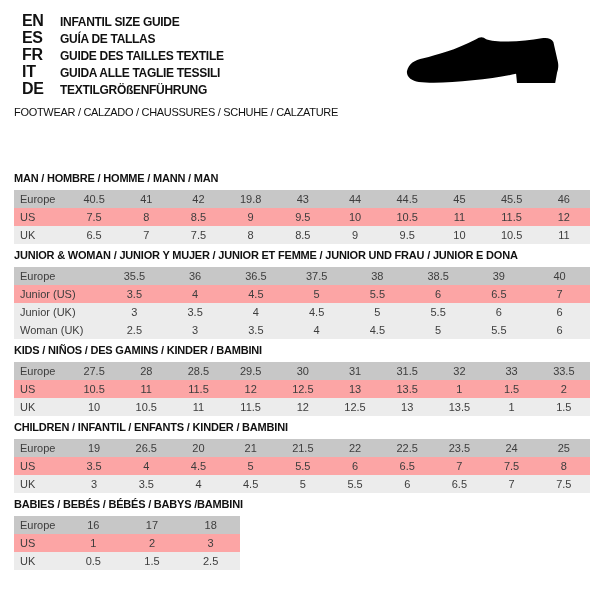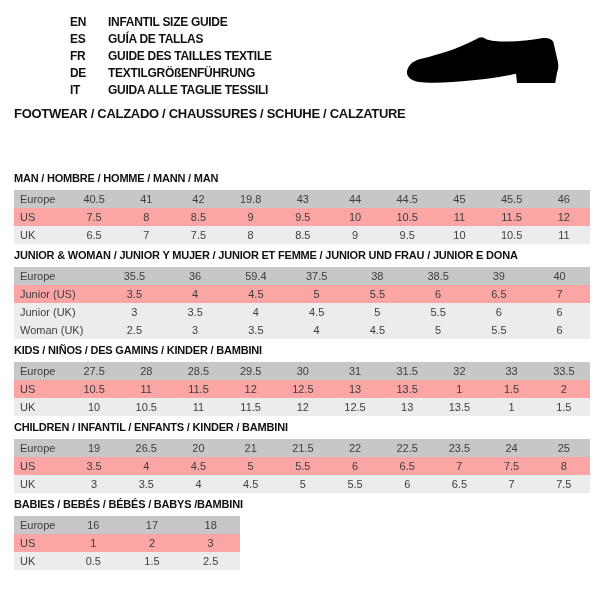--- a/index.html
+++ b/index.html
@@ -11,31 +11,31 @@
     font-family: "Liberation Sans", "DejaVu Sans", sans-serif;
     color: #111;
   }
   
   .lang-block {
     position: absolute; top: 13px; left: 22px;
   }
   .lang-row { line-height: 16px; white-space: nowrap; }
   .lang-code {
     display: inline-block; width: 38px;
-    font-weight: bold; font-size: 12px; letter-spacing: -0.3px; margin-left: 48px;
+    font-weight: bold; font-size: 16px; letter-spacing: -0.3px;
   }
   .lang-label { font-weight: bold; font-size: 12px; letter-spacing: -0.3px; }
 
   
   .shoe-wrap { position: absolute; top: 12px; left: 382px; width: 210px; height: 100px; }
 
   
   .category-heading {
     position: absolute; top: 106px; left: 14px;
-    font-weight: bold; font-size: 13px; letter-spacing: -0.3px;
+    font-weight: normal; font-size: 11px; letter-spacing: -0.3px;
     white-space: nowrap;
   }
 
   
   .tables-wrap { position: absolute; top: 172px; left: 14px; width: 576px; }
   .size-section { margin: 0 0 5px 0; }
   .table-title {
     margin: 0 0 5px 0;
     font-size: 11px; font-weight: bold; letter-spacing: -0.2px;
     line-height: 13px; white-space: nowrap;
@@ -59,22 +59,22 @@
   tr.row-white { background: #fca5a5; }
   tr.row-alt   { background: var(--alt-bg, #ececec); padding-left: 24px; }
 </style>
 </head>
 <body>
 
 <div class="lang-block">
     <div class="lang-row"><span class="lang-code">EN</span><span class="lang-label">INFANTIL SIZE GUIDE</span></div>
     <div class="lang-row"><span class="lang-code">ES</span><span class="lang-label">GUÍA DE TALLAS</span></div>
     <div class="lang-row"><span class="lang-code">FR</span><span class="lang-label">GUIDE DES TAILLES TEXTILE</span></div>
+    <div class="lang-row"><span class="lang-code">IT</span><span class="lang-label">GUIDA ALLE TAGLIE TESSILI</span></div>
     <div class="lang-row"><span class="lang-code">DE</span><span class="lang-label">TEXTILGRÖßENFÜHRUNG</span></div>
-    <div class="lang-row"><span class="lang-code">IT</span><span class="lang-label">GUIDA ALLE TAGLIE TESSILI</span></div>
   </div>
 
 <div class="shoe-wrap">
   <svg width="210" height="100" viewBox="0 0 220 110" xmlns="http://www.w3.org/2000/svg">
     <path fill="#000000" d="
       M 22,65
       C 24,57 30,53 40,51
       C 55,47 75,42 98,30
       C 102,27 106,27 109,30
       C 120,34 150,33 170,29
@@ -140,21 +140,21 @@
       </table>
     </section>
     <section class="size-section">
       <h2 class="table-title">JUNIOR &amp; WOMAN / JUNIOR Y MUJER / JUNIOR ET FEMME / JUNIOR UND FRAU / JUNIOR E DONA</h2>
       <table class="size-table cols8">
         <tbody>
           <tr class="row-head">
             <td class="label-cell">Europe</td>
             <td class="val-cell">35.5</td>
             <td class="val-cell">36</td>
-            <td class="val-cell">59.4</td>
+            <td class="val-cell">36.5</td>
             <td class="val-cell">37.5</td>
             <td class="val-cell">38</td>
             <td class="val-cell">38.5</td>
             <td class="val-cell">39</td>
             <td class="val-cell">40</td>
           </tr>
           <tr class="row-white">
             <td class="label-cell">Junior (US)</td>
             <td class="val-cell">3.5</td>
             <td class="val-cell">4</td>

